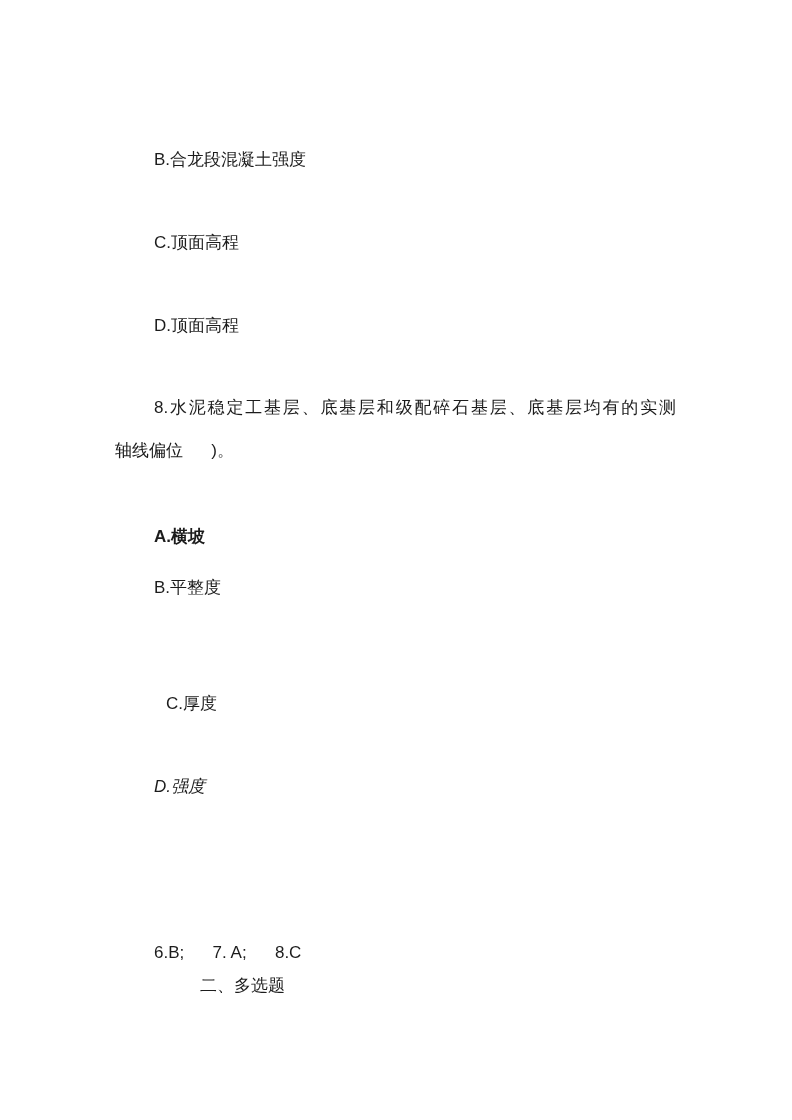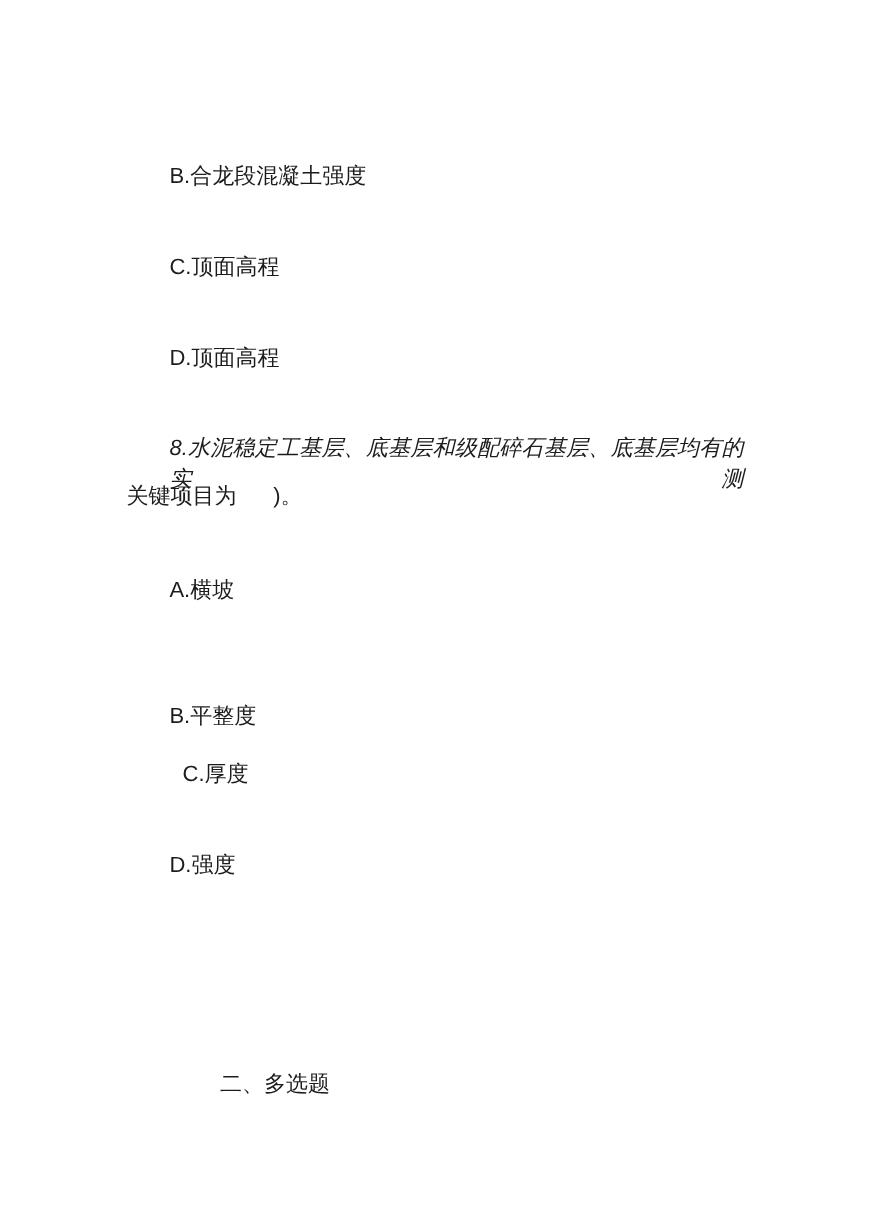--- a/index.html
+++ b/index.html
@@ -11,64 +11,65 @@
     position: relative;
     width: 792px;
     height: 1120px;
     background: #ffffff;
     overflow: hidden;
     font-family: "Liberation Sans", sans-serif;
     color: #1c1c1c;
   }
   .line {
     position: absolute;
-    font-size: 20px;
+    font-size: 17px;
     line-height: 28px;
     white-space: pre;
     color: #1c1c1c;
   }
   
   .pl-1  { top: 146px; left: 154px; }
   .pl-2  { top: 229px; left: 154px; }
   .pl-3  { top: 312px; left: 154px; text-align: center; }
   
   .pl-4  { top: 394px; left: 154px; width: 522px;
-           white-space: normal; text-align: justify; text-align-last: justify; font-style: italic; }
+           white-space: normal; text-align: justify; text-align-last: justify; }
   .pl-5  { top: 437px; left: 115px; }
   
-  .pl-6  { top: 523px; left: 154px; }
-  .pl-7  { top: 637px; left: 154px; }
+  .pl-6  { top: 523px; left: 154px; font-weight: bold; }
+  .pl-7  { top: 574px; left: 154px; }
   .pl-8  { top: 690px; left: 154px; margin-left: 12px; }
-  .pl-9  { top: 773px; left: 154px; }
+  .pl-9  { top: 773px; left: 154px; font-style: italic; }
   
   .pl-10 { top: 855px; left: 154px; }
   .pl-11 { top: 939px; left: 154px; }
   
   .pl-12 { top: 972px; left: 172px; margin-left: 28px; }
 </style>
 </head>
 <body>
 
 <div class="page">
 
   <div class="line pl-1">B.合龙段混凝土强度</div>
 
   <div class="line pl-2">C.顶面高程</div>
 
   <div class="line pl-3">D.顶面高程</div>
 
   <div class="line pl-4">8.水泥稳定工基层、底基层和级配碎石基层、底基层均有的实测</div>
 
-  <div class="line pl-5">关键项目为      )。</div>
+  <div class="line pl-5">轴线偏位      )。</div>
 
   <div class="line pl-6">A.横坡</div>
 
   <div class="line pl-7">B.平整度</div>
 
   <div class="line pl-8">C.厚度</div>
 
   <div class="line pl-9">D.强度</div>
 
 
+  <div class="line pl-11">6.B;      7. A;      8.C</div>
 
   <div class="line pl-12">二、多选题</div>
 
 </div>
 
 </body></html>

